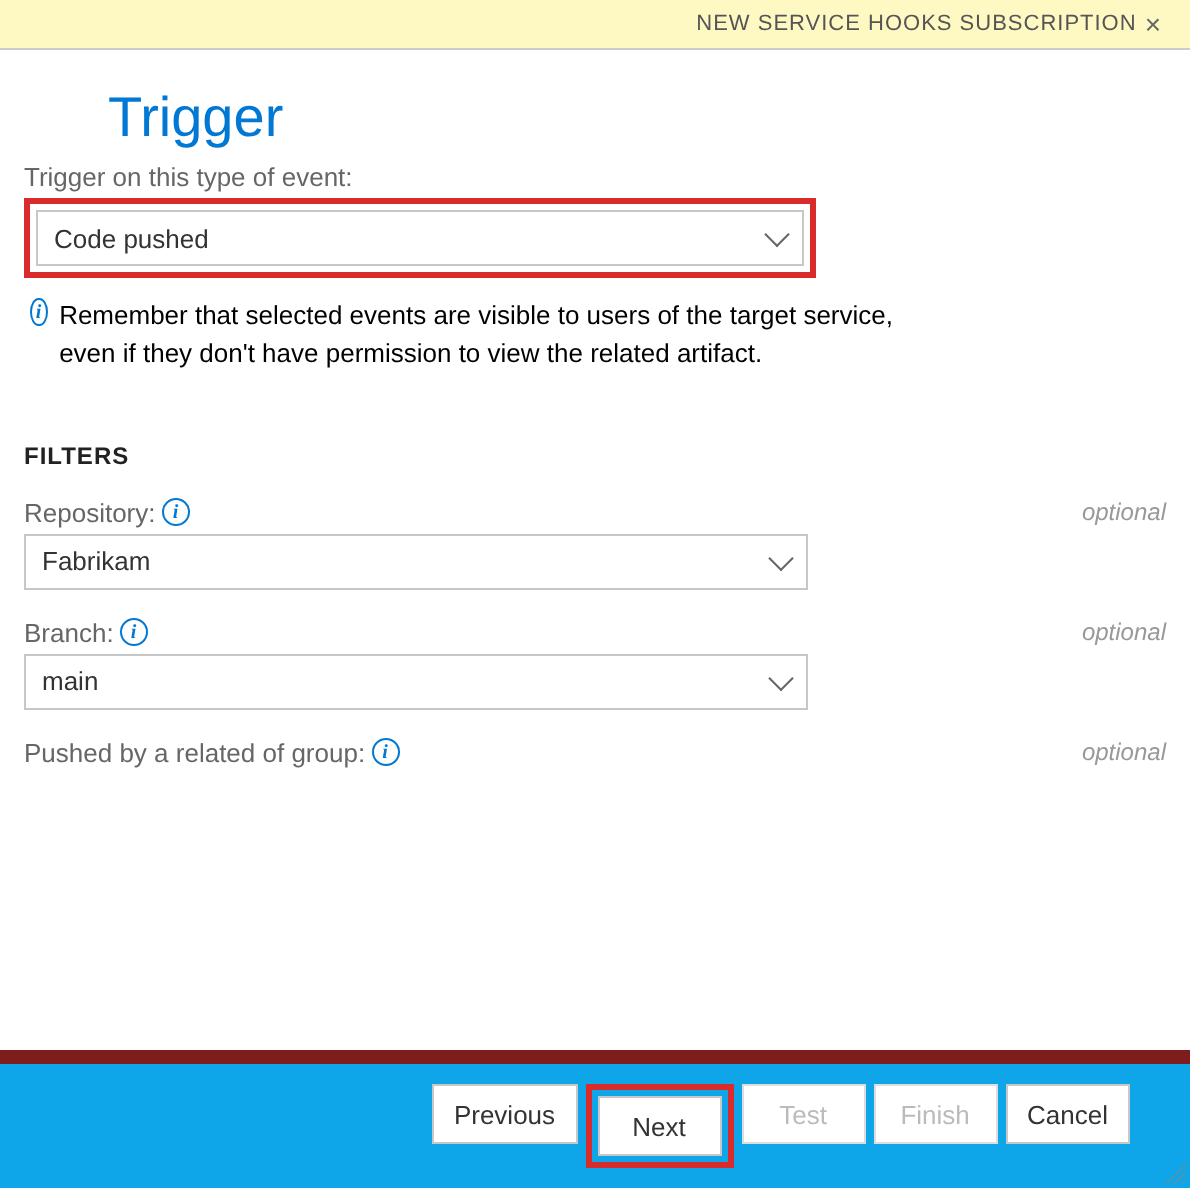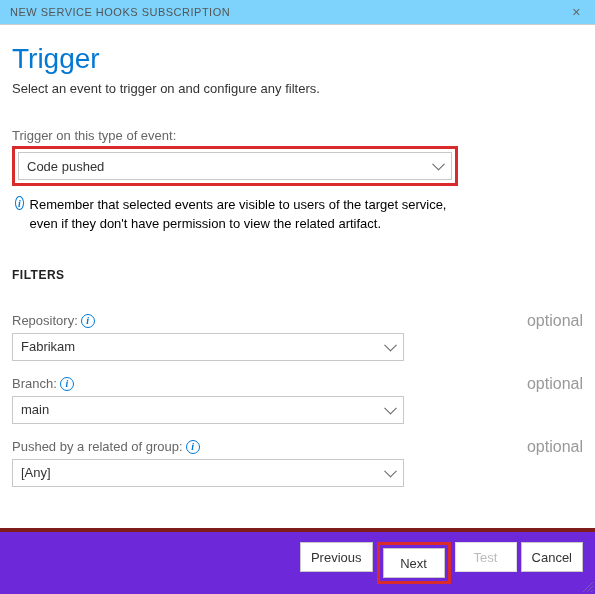--- a/index.html
+++ b/index.html
@@ -7,64 +7,66 @@
       font-family: "Segoe UI", -apple-system, sans-serif;
       font-size: 13px;
       color: #333;
       background: #fff;
       width: 595px;
       height: 594px;
       position: relative;
       overflow: hidden;
     }
     .header {
-      background: #7dd3fc;
+      background: #fef9c3;
       border-bottom: 1px solid #ccc;
       padding: 4px 10px;
       display: flex;
-      justify-content: space-between;
+      justify-content: flex-end;
       align-items: center;
       font-size: 11px;
       letter-spacing: 0.5px;
       color: #555;
     }
     .close-x {
       cursor: pointer;
       font-size: 14px;
       color: #666;
       padding: 0 4px;
     }
     .content {
       padding: 18px 12px 0 12px;
     }
     h1 {
       font-size: 28px;
       font-weight: 300;
       color: #0078d4;
       margin-bottom: 6px;
+      margin-left: 42px;
     }
     .subtitle {
       font-size: 13px;
       color: #333;
       margin-bottom: 32px;
     }
     .field-label {
       font-size: 13px;
       color: #666;
       margin-bottom: 3px;
       display: flex;
       justify-content: space-between;
     }
     .field-label-left {
       display: flex;
       align-items: center;
     }
     .optional {
       color: #999;
-      font-size: 16px;
+      font-style: italic;
+      font-size: 12px;
     }
     .info-icon {
       display: inline-flex;
       align-items: center;
       justify-content: center;
       width: 14px;
       height: 14px;
       border-radius: 50%;
       border: 1px solid #0078d4;
       color: #0078d4;
@@ -100,51 +102,51 @@
       width: 8px;
       height: 8px;
       border-right: 1px solid #666;
       border-bottom: 1px solid #666;
       transform: translateY(-70%) rotate(45deg);
     }
     .highlight-red {
       border: 3px solid #d92b2b;
       padding: 3px;
       margin-bottom: 10px;
-      width: 446px;
+      width: 396px;
     }
     .highlight-red .select-wrap { margin-bottom: 0; width: 100%; }
     .note-row {
       display: flex;
       align-items: flex-start;
       gap: 6px;
       width: 440px;
       margin-bottom: 34px;
       margin-top: 4px;
     }
     .note-text {
       font-size: 13px;
       color: #000000;
       line-height: 1.45;
     }
     .filters-heading {
       font-size: 12px;
       font-weight: bold;
       letter-spacing: 0.5px;
       color: #222;
-      margin-bottom: 30px;
+      margin-bottom: 14px;
     }
     .footer {
       position: absolute;
       bottom: 0;
       left: 0;
       right: 0;
-      border-top: 4px solid #7f1d1d;
-      background: #6d28d9;
-      padding: 10px 12px;
+      border-top: 7px solid #7f1d1d;
+      background: #0ea5e9;
+      padding: 10px 30px;
       display: flex;
       justify-content: flex-end;
       gap: 4px;
     }
     .btn {
       min-width: 62px;
       height: 30px;
       border: 1px solid #c8c8c8;
       background: #fff;
       font-size: 13px;
@@ -174,21 +176,20 @@
 </head>
 <body>
 
 <div class="header">
   <span>NEW SERVICE HOOKS SUBSCRIPTION</span>
   <span class="close-x">×</span>
 </div>
 
 <div class="content">
   <h1>Trigger</h1>
-  <div class="subtitle">Select an event to trigger on and configure any filters.</div>
 
   <div class="field-label">
     <span class="field-label-left">Trigger on this type of event:</span>
   </div>
   <div class="highlight-red">
     <div class="select-wrap">
       <div class="select-box">
         <span>Code pushed</span>
       </div>
     </div>
@@ -227,33 +228,29 @@
     </div>
   </div>
 
   <div class="field-label">
     <span class="field-label-left">
       <span>Pushed by a related of group:</span>
       <span class="info-icon">i</span>
     </span>
     <span class="optional">optional</span>
   </div>
-  <div class="select-wrap">
-    <div class="select-box">
-      <span>[Any]</span>
-    </div>
-  </div>
 </div>
 
 <div class="footer">
   <button class="btn">Previous</button>
   <span class="btn-highlight">
     <button class="btn">Next</button>
   </span>
   <button class="btn disabled">Test</button>
+  <button class="btn disabled">Finish</button>
   <button class="btn">Cancel</button>
 </div>
 
 <svg class="resize-grip" viewBox="0 0 12 12">
   <line x1="2" y1="12" x2="12" y2="2" stroke="#888" stroke-width="1"></line>
   <line x1="6" y1="12" x2="12" y2="6" stroke="#888" stroke-width="1"></line>
   <line x1="10" y1="12" x2="12" y2="10" stroke="#888" stroke-width="1"></line>
 </svg>
 
 </body></html>

